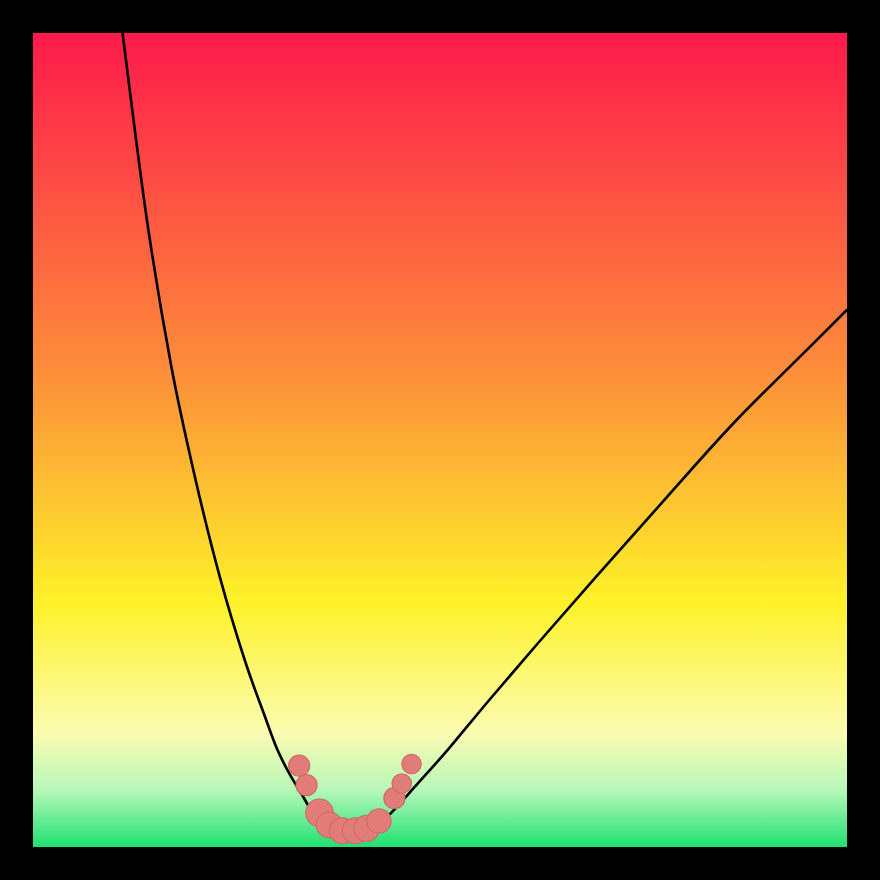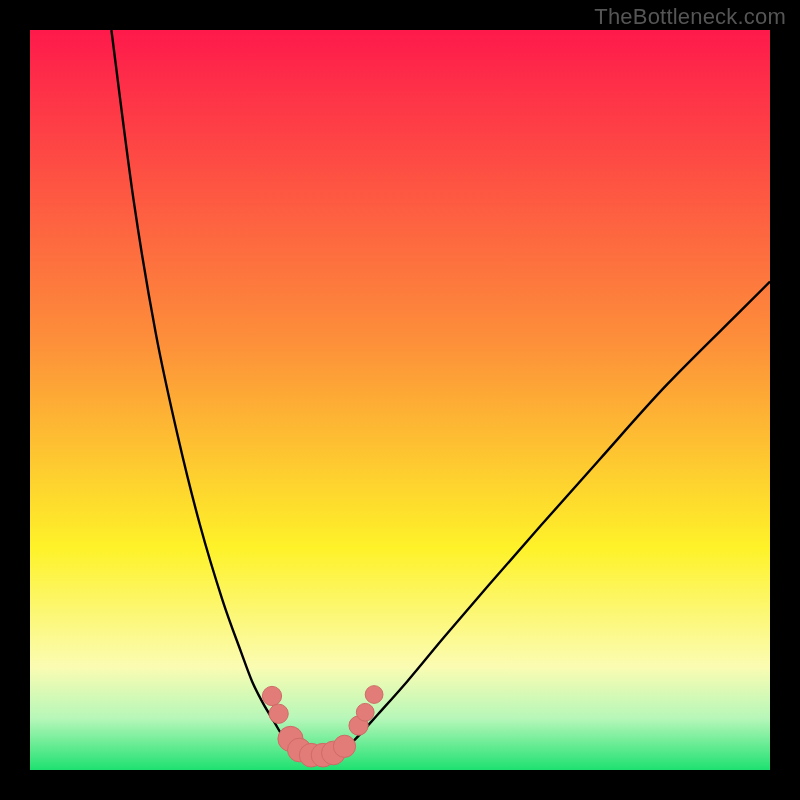--- a/index.html
+++ b/index.html
@@ -74,14 +74,13 @@
           <circle cx="281.2" cy="725.2" r="11.84" fill="#e27c78" stroke="#cf6a66" stroke-width="1"></circle>
           <circle cx="293.04" cy="725.2" r="11.84" fill="#e27c78" stroke="#cf6a66" stroke-width="1"></circle>
           <circle cx="303.4" cy="722.98" r="11.84" fill="#e27c78" stroke="#cf6a66" stroke-width="1"></circle>
           <circle cx="314.5" cy="716.32" r="11.1" fill="#e27c78" stroke="#cf6a66" stroke-width="1"></circle>
           <circle cx="328.56" cy="695.6" r="9.620000000000001" fill="#e27c78" stroke="#cf6a66" stroke-width="1"></circle>
           <circle cx="335.21999999999997" cy="682.28" r="8.88" fill="#e27c78" stroke="#cf6a66" stroke-width="1"></circle>
           <circle cx="344.1" cy="664.52" r="8.88" fill="#e27c78" stroke="#cf6a66" stroke-width="1"></circle>
         </g>
     </svg>
   </div>
-  <div class="watermark">TheBottleneck.com</div>
 </div>
 
 </body></html>

